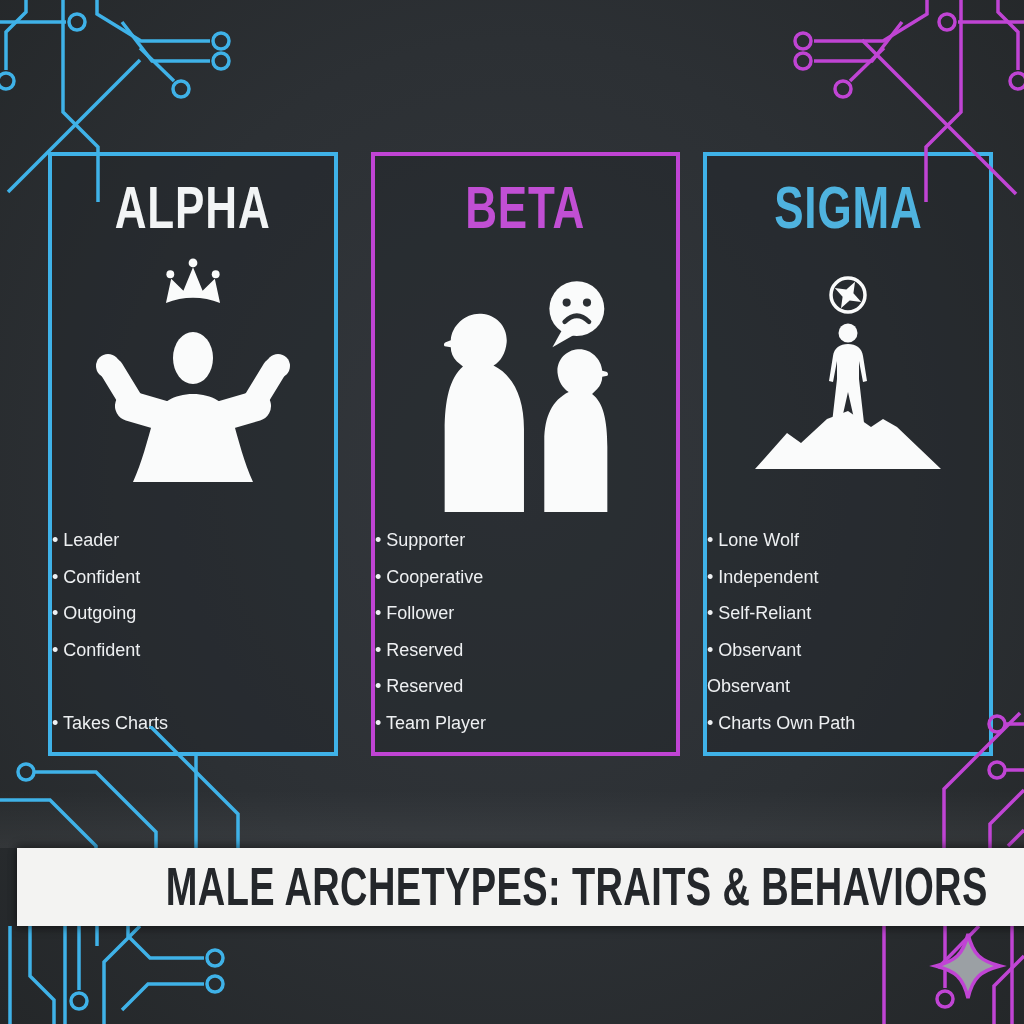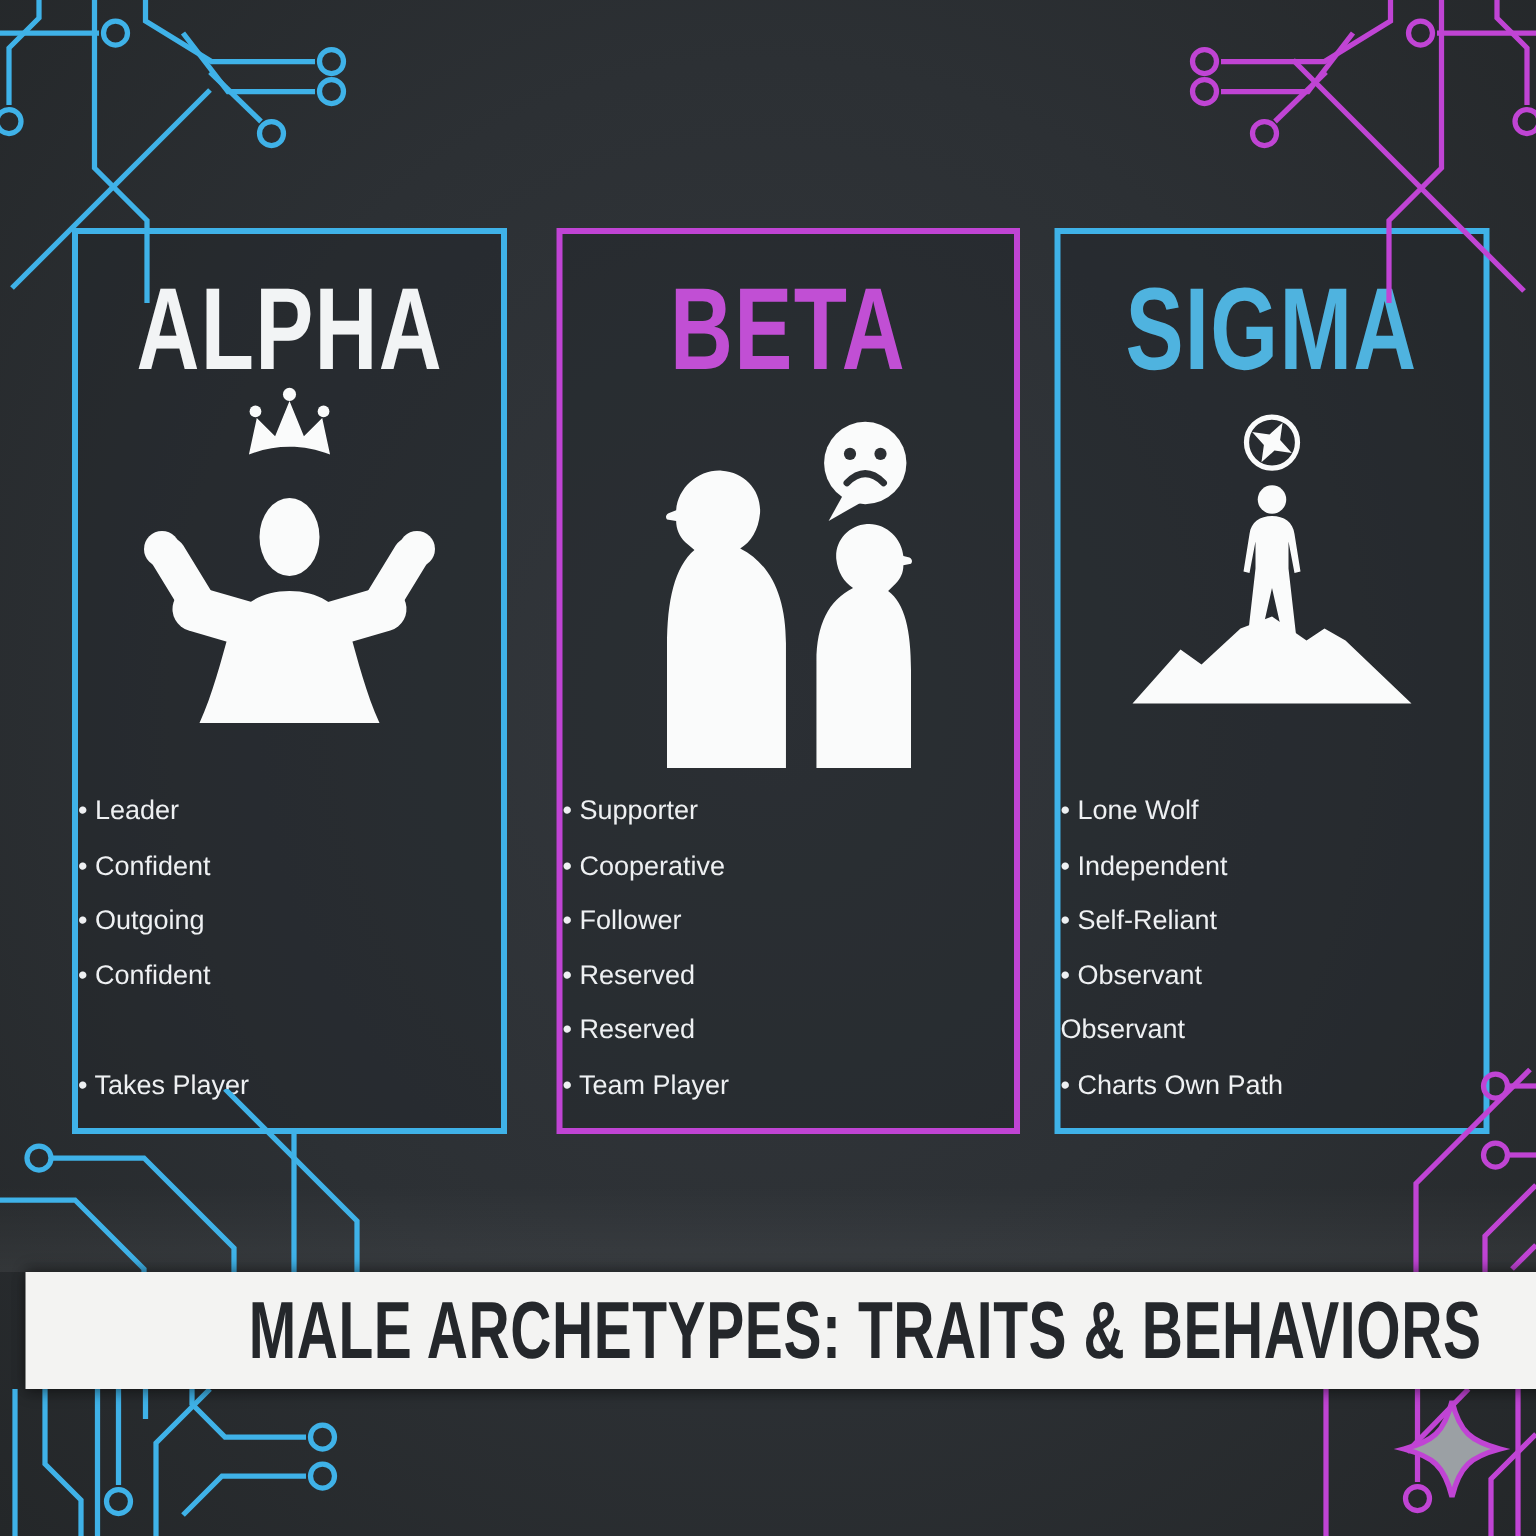--- a/index.html
+++ b/index.html
@@ -13,21 +13,21 @@
   .circ.cyan path,.circ.cyan circle{stroke:#3fb2e8;}
   .circ.mag path,.circ.mag circle{stroke:#c044d4;}
   .circ .sparkle{fill:#9ba0a4;stroke:none;}
   
   .card{position:absolute;top:152px;height:604px;background:rgba(34,38,42,0.45);
         border:4px solid;box-sizing:border-box;z-index:2;}
   .card.alpha{left:48px;width:290px;border-color:#3fb2e8;}
   .card.beta{left:371px;width:309px;border-color:#c044d4;}
   .card.sigma{left:684px;width:290px;border-color:#3fb2e8;margin-left:19px;}
   .card-title{position:absolute;top:18px;left:0;right:0;text-align:center;
-              font-size:66px;font-weight:bold;letter-spacing:1px;white-space:nowrap;}
+              font-size:50px;font-weight:bold;letter-spacing:1px;white-space:nowrap;}
   .card-title span{display:inline-block;transform:scale(0.88,1.18);transform-origin:center top;}
   .card.alpha .card-title{color:#f2f4f5;}
   .card.beta  .card-title{color:#c14fd4;}
   .card.sigma .card-title{color:#4fb3df;}
   .icon-area{position:absolute;top:96px;left:0;right:0;height:262px;
              display:flex;flex-direction:column;align-items:center;justify-content:flex-start;}
   .sil{fill:#fafbfb;}
   .traits{position:absolute;top:366px;left:0;right:0;margin:0;padding:0;list-style:none;
           text-align:left;color:#eef0f2;font-size:18px;}
   .traits li{height:36.5px;line-height:36.5px;white-space:nowrap;}
@@ -140,21 +140,21 @@
         <path class="sil" d="M115,80 C96,80 82,89 76,103 C69,128 64,148 55,168 L175,168 C166,148 161,128 154,103 C148,89 134,80 115,80 Z"></path>
         <ellipse class="sil" cx="115" cy="44" rx="20" ry="26"></ellipse>
       </svg>
     </div>
     <ul class="traits">
       <li>• Leader</li>
       <li>• Confident</li>
       <li>• Outgoing</li>
       <li>• Confident</li>
       <li></li>
-      <li>• Takes Player</li>
+      <li>• Takes Charts</li>
     </ul>
   </div>
 
   <div class="card beta">
     <div class="card-title">
       <span>BETA</span>
     </div>
     <div class="icon-area" style="top:112px">
       <svg width="224" height="244" viewBox="0 0 220 240">
         <path class="sil" d="M190,240 L190,176 C190,150 186,132 175,124 L180,119 C183,116 185,112 185,107 L190,106 C191,105 191,103 189,102 L185,101 C184,89 173,79 161,80 C149,81 140,91 141,103 C142,112 146,118 152,122 C136,130 128,146 128,170 L128,240 Z"></path>

